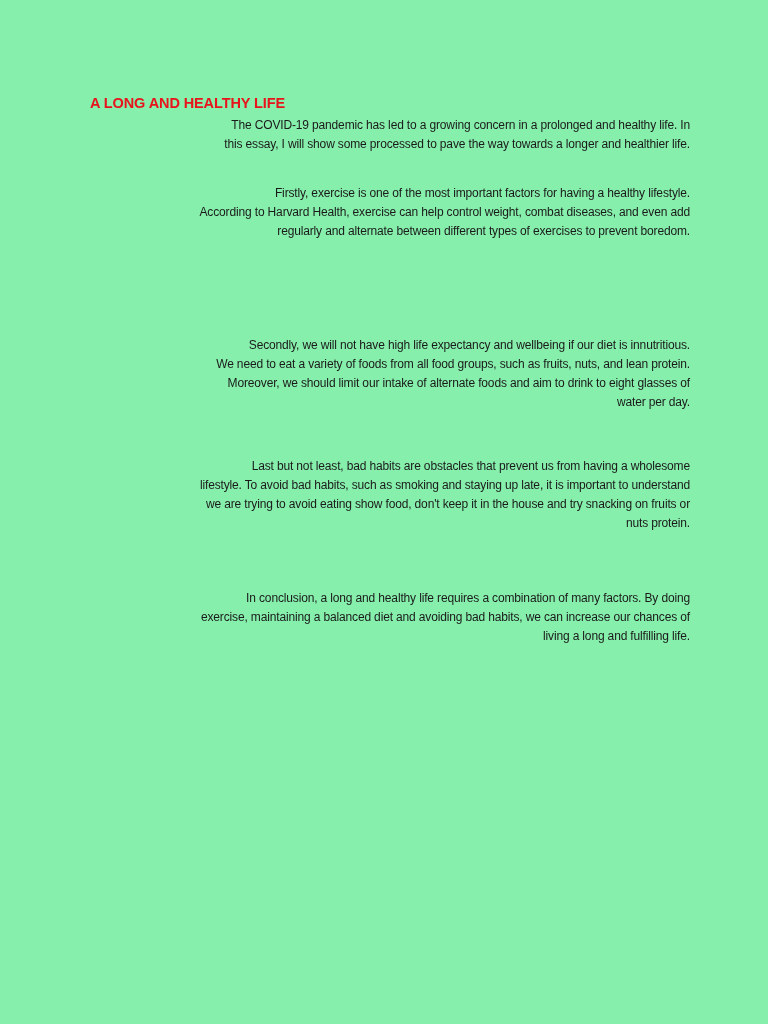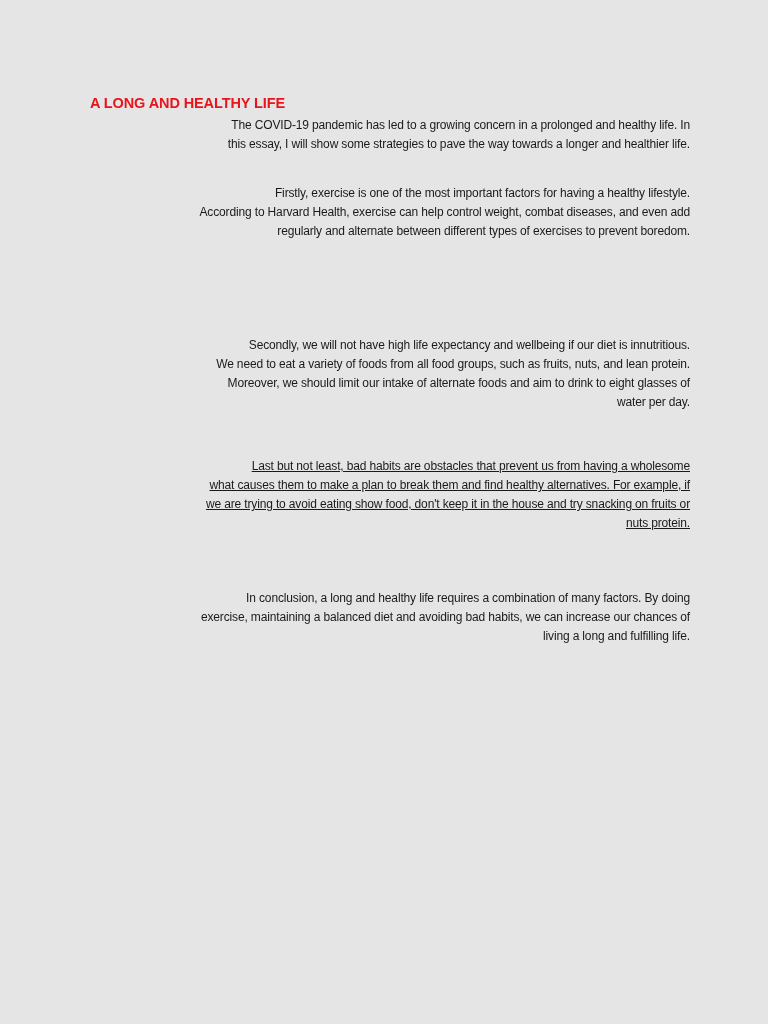--- a/index.html
+++ b/index.html
@@ -12,21 +12,21 @@
       height: 1024px;
       position: relative;
       overflow: hidden;
       font-family: "Liberation Sans", "DejaVu Sans", sans-serif;
       color: #1a1a1a;
     }
     .page {
       position: absolute;
       left: 0; top: 0;
       width: 768px; height: 1024px;
-      background: #e5e5e5;
+      background: #86efac;
     }
     .title {
       position: absolute;
       left: 90px;
       top: 95px;
       font-size: 14.5px;
       font-weight: bold;
       color: #e8141c;
       letter-spacing: -0.1px;
       white-space: nowrap;
@@ -43,51 +43,51 @@
     .line {
       display: block;
       white-space: nowrap;
     }
     .line.indent {
       padding-left: 45px;
     }
     #p1 { top: 116px; }
     #p2 { top: 184px; }
     #p3 { top: 324px; margin-top: 12px; }
-    #p4 { top: 457px; text-decoration: underline; }
+    #p4 { top: 457px; }
     #p5 { top: 589px; }
   </style>
 </head>
 <body>
 
 <div class="page">
 
   <div class="title">A LONG AND HEALTHY LIFE</div>
 
   <div class="para" id="p1">
     <span class="line indent">The COVID-19 pandemic has led to a growing concern in a prolonged and healthy life. In</span>
-    <span class="line">this essay, I will show some strategies to pave the way towards a longer and healthier life.</span>
+    <span class="line">this essay, I will show some processed to pave the way towards a longer and healthier life.</span>
   </div>
 
   <div class="para" id="p2">
     <span class="line indent">Firstly, exercise is one of the most important factors for having a healthy lifestyle.</span>
     <span class="line">According to Harvard Health, exercise can help control weight, combat diseases, and even add</span>
     <span class="line">regularly and alternate between different types of exercises to prevent boredom.</span>
   </div>
 
   <div class="para" id="p3">
     <span class="line indent">Secondly, we will not have high life expectancy and wellbeing if our diet is innutritious.</span>
     <span class="line">We need to eat a variety of foods from all food groups, such as fruits, nuts, and lean protein.</span>
     <span class="line">Moreover, we should limit our intake of alternate foods and aim to drink to eight glasses of</span>
     <span class="line">water per day.</span>
   </div>
 
   <div class="para" id="p4">
     <span class="line indent">Last but not least, bad habits are obstacles that prevent us from having a wholesome</span>
-    <span class="line">what causes them to make a plan to break them and find healthy alternatives. For example, if</span>
+    <span class="line">lifestyle. To avoid bad habits, such as smoking and staying up late, it is important to understand</span>
     <span class="line">we are trying to avoid eating show food, don't keep it in the house and try snacking on fruits or</span>
     <span class="line">nuts protein.</span>
   </div>
 
   <div class="para" id="p5">
     <span class="line indent">In conclusion, a long and healthy life requires a combination of many factors. By doing</span>
     <span class="line">exercise, maintaining a balanced diet and avoiding bad habits, we can increase our chances of</span>
     <span class="line">living a long and fulfilling life.</span>
   </div>
 

